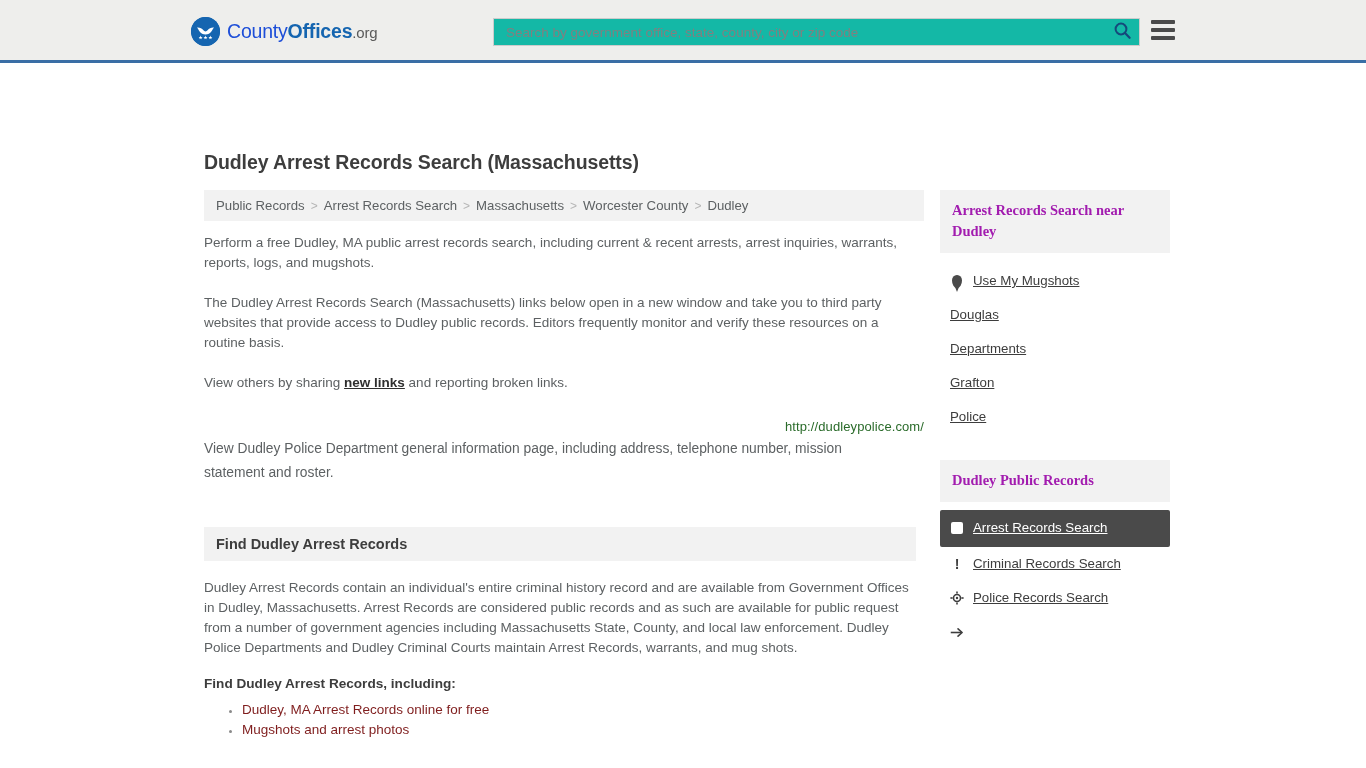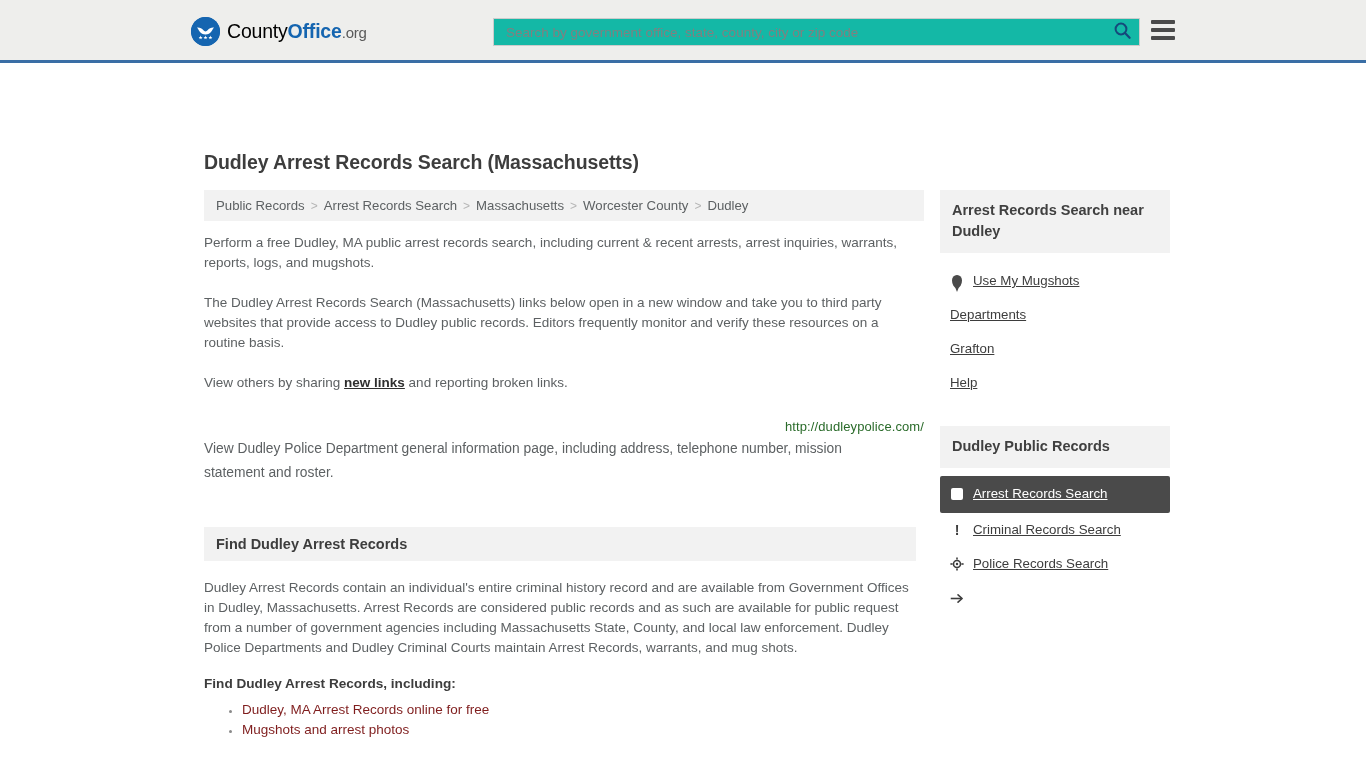--- a/index.html
+++ b/index.html
@@ -34,21 +34,21 @@
     width: 29px; height: 29px;
     border-radius: 50%;
     background: #1565b0;
     display: block;
   }
   .logo-text {
     font-size: 19.5px;
     letter-spacing: -0.2px;
     white-space: nowrap;
   }
-  .logo-county { color: #000000; }
+  .logo-county { color: #1d4ed8; }
   .logo-office { color: #1565b0; font-weight: bold; }
   .logo-org { color: #5a5a5a; font-size: 15px; }
 
   .search-wrap {
     position: absolute;
     left: 493px;
     top: 18px;
     width: 647px;
     height: 28px;
     background: #14b8a6;
@@ -247,22 +247,23 @@
     position: absolute;
     left: 940px;
     top: 127px;
     width: 230px;
   }
   .side-head {
     background: #f2f2f2;
     padding: 10px 12px 11px 12px;
     font-size: 14.5px;
     font-weight: bold;
-    color: #404040;
+    color: #a21caf;
     line-height: 21px;
+    font-family: Liberation Serif, serif;
   }
   .side-list { margin-top: 11px; }
   .side-row {
     display: flex;
     align-items: flex-start;
     gap: 9px;
     padding: 8px 10px 8px 10px;
     font-size: 13.3px;
     line-height: 18px;
   }
@@ -333,21 +334,21 @@
     <span class="logo-mark">
       <svg width="29" height="29" viewBox="0 0 29 29" aria-hidden="true">
         <circle cx="14.5" cy="14.5" r="14.5" fill="#1565b0"></circle>
         <path d="M6 10.5c2.6-0.3 5 0.9 6.2 2.6 0.6 0.8 1.6 1.4 2.3 1.4s1.7-0.6 2.3-1.4C18 11.4 20.4 10.2 23 10.5c-1.2 1.2-1.6 2.6-2.6 3.9-1.3 1.8-3.4 3-5.9 3s-4.6-1.2-5.9-3C7.6 13.1 7.2 11.7 6 10.5z" fill="#ffffff"></path>
         <path d="M9.6 18.6l0.5 1.4h1.5l-1.2 0.9 0.5 1.4-1.3-0.9-1.3 0.9 0.5-1.4-1.2-0.9h1.5z" fill="#ffffff"></path>
         <path d="M14.5 18.6l0.5 1.4h1.5l-1.2 0.9 0.5 1.4-1.3-0.9-1.3 0.9 0.5-1.4-1.2-0.9h1.5z" fill="#ffffff"></path>
         <path d="M19.4 18.6l0.5 1.4h1.5l-1.2 0.9 0.5 1.4-1.3-0.9-1.3 0.9 0.5-1.4-1.2-0.9h1.5z" fill="#ffffff"></path>
       </svg>
     </span>
     <span class="logo-text">
-      <span class="logo-county">County</span><span class="logo-office">Office</span><span class="logo-org">.org</span>
+      <span class="logo-county">County</span><span class="logo-office">Offices</span><span class="logo-org">.org</span>
     </span>
   </a>
 
   <div class="search-wrap">
     <input class="search-input" type="text" placeholder="Search by government office, state, county, city or zip code" style="">
     <button class="search-btn">
       <span>
         <svg width="17" height="17" viewBox="0 0 17 17" aria-hidden="true">
           <circle cx="7" cy="7" r="5.4" fill="none" stroke="#15497b" stroke-width="2"></circle>
           <line x1="11" y1="11" x2="15.6" y2="15.8" stroke="#15497b" stroke-width="2.2" stroke-linecap="round"></line>
@@ -411,27 +412,30 @@
     <div class="side-head">Arrest Records Search near Dudley</div>
 
     <div class="side-list">
       <div class="side-row">
         <span class="side-icon">
             <span class="pin"></span>
           </span>
         <span class="side-label">Use My Mugshots</span>
       </div>
       <div class="side-row side-row-plain">
+        <span class="side-label">Douglas</span>
+      </div>
+      <div class="side-row side-row-plain">
         <span class="side-label">Departments</span>
       </div>
       <div class="side-row side-row-plain">
         <span class="side-label">Grafton</span>
       </div>
       <div class="side-row side-row-plain">
-        <span class="side-label">Help</span>
+        <span class="side-label">Police</span>
       </div>
     </div>
 
     <div class="side-section-2">
       <div class="side-head">Dudley Public Records</div>
 
       <div class="side-list-2">
 
         <div class="side-row active">
           <span class="side-icon">

